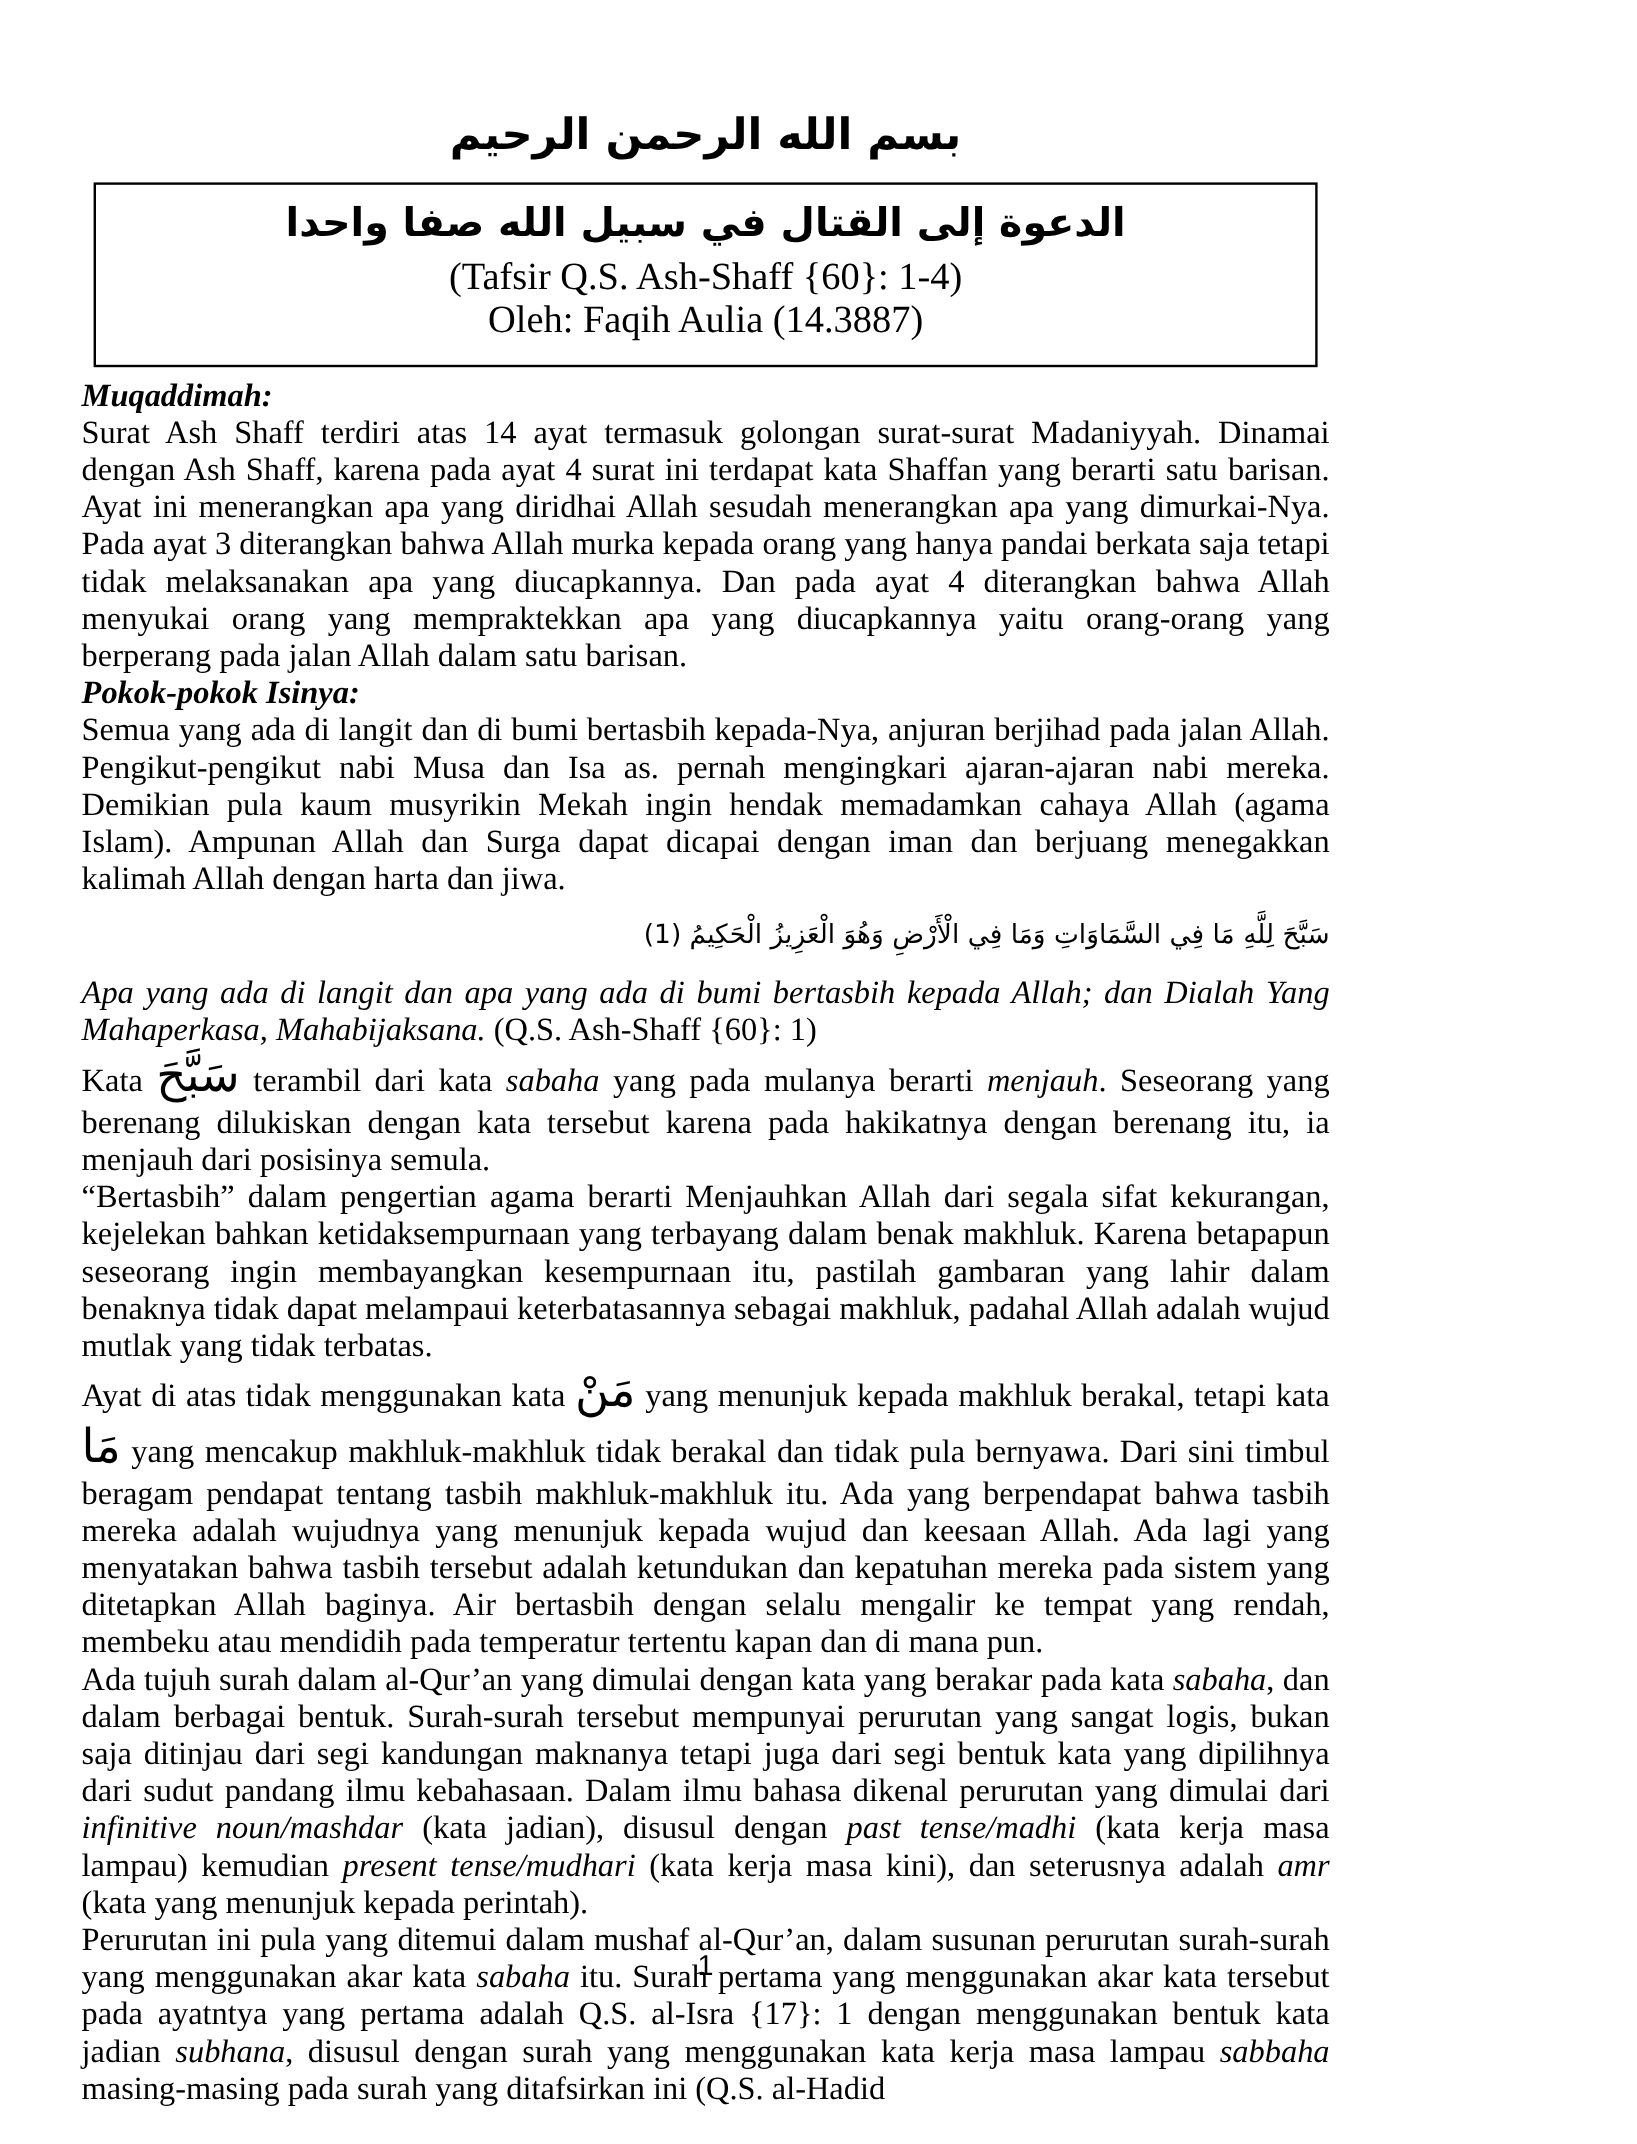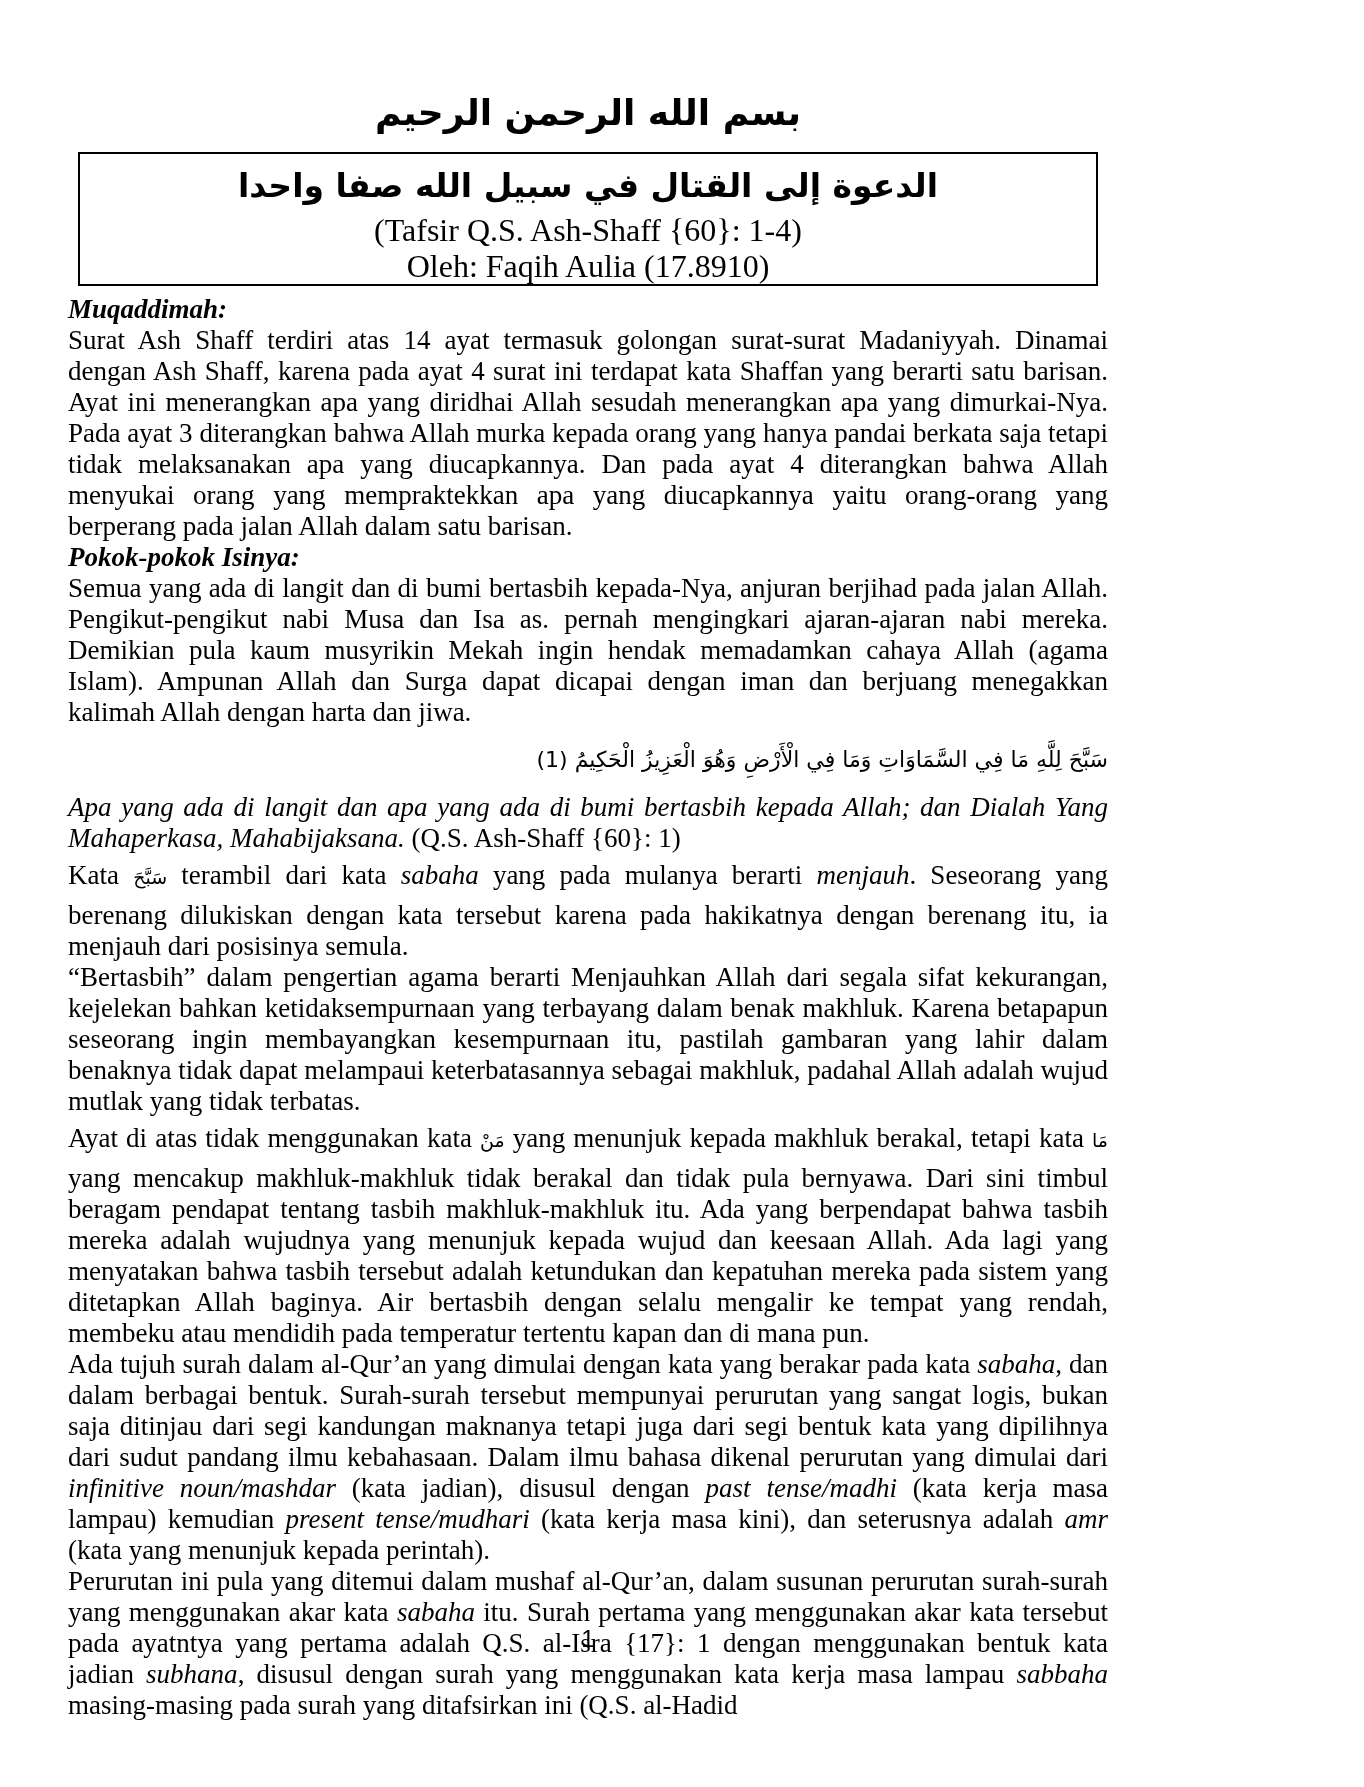--- a/index.html
+++ b/index.html
@@ -24,21 +24,21 @@
     text-align: center;
     font-family: "DejaVu Sans", sans-serif;
     font-weight: bold;
     font-size: 36px;
     line-height: 58px;
     direction: rtl;
   }
   .title-box {
     border: 2px solid #000000;
     margin: 10px 10px 8px 10px;
-    padding: 6px 14px 0 14px;
+    padding: 6px 14px 20px 14px;
     text-align: center;
   }
   .arabic-title {
     direction: rtl;
     font-family: "DejaVu Sans", sans-serif;
     font-weight: bold;
     font-size: 33px;
     line-height: 52px;
   }
   .main-title {
@@ -66,21 +66,21 @@
     text-align: right;
     font-family: "DejaVu Sans", sans-serif;
     font-size: 22px;
     line-height: 60px;
     padding: 2px 0;
   }
   .run-n { font-style: normal; }
   .run-i { font-style: italic; }
   .run-ar {
     font-family: "DejaVu Sans", sans-serif;
-    font-size: 19px;
+    font-size: 39px;
     line-height: 46px;
     direction: rtl;
     unicode-bidi: embed;
   }
   .footer {
     position: absolute;
     top: 1624px;
     left: 0;
     right: 0;
     text-align: center;
@@ -92,21 +92,21 @@
 </head>
 <body>
 
 <div class="page">
 
   <div class="bismillah">بسم الله الرحمن الرحيم</div>
 
   <div class="title-box">
     <div class="arabic-title">الدعوة إلى القتال في سبيل الله صفا واحدا</div>
     <div class="title-ref">(Tafsir Q.S. Ash-Shaff {60}: 1-4)</div>
-    <div class="title-author">Oleh: Faqih Aulia (17.8910)</div>
+    <div class="title-author">Oleh: Faqih Aulia (14.3887)</div>
   </div>
 
   <h2 class="sec-heading">Muqaddimah:</h2>
   <p class="body-par">Surat Ash Shaff terdiri atas 14 ayat termasuk golongan surat-surat Madaniyyah. Dinamai dengan Ash Shaff, karena pada ayat 4 surat ini terdapat kata Shaffan yang berarti satu barisan. Ayat ini menerangkan apa yang diridhai Allah sesudah menerangkan apa yang dimurkai-Nya. Pada ayat 3 diterangkan bahwa Allah murka kepada orang yang hanya pandai berkata saja tetapi tidak melaksanakan apa yang diucapkannya. Dan pada ayat 4 diterangkan bahwa Allah menyukai orang yang mempraktekkan apa yang diucapkannya yaitu orang-orang yang berperang pada jalan Allah dalam satu barisan.</p>
 
   <h2 class="sec-heading">Pokok-pokok Isinya:</h2>
   <p class="body-par">Semua yang ada di langit dan di bumi bertasbih kepada-Nya, anjuran berjihad pada jalan Allah. Pengikut-pengikut nabi Musa dan Isa as. pernah mengingkari ajaran-ajaran nabi mereka. Demikian pula kaum musyrikin Mekah ingin hendak memadamkan cahaya Allah (agama Islam). Ampunan Allah dan Surga dapat dicapai dengan iman dan berjuang menegakkan kalimah Allah dengan harta dan jiwa.</p>
 
   <div class="verse">سَبَّحَ لِلَّهِ مَا فِي السَّمَاوَاتِ وَمَا فِي الْأَرْضِ وَهُوَ الْعَزِيزُ الْحَكِيمُ (1)</div>
   <p class="body-par"><span class="run-i">Apa yang ada di langit dan apa yang ada di bumi bertasbih kepada Allah; dan Dialah Yang Mahaperkasa, Mahabijaksana.</span><span class="run-n"> (Q.S. Ash-Shaff {60}: 1)</span></p>

